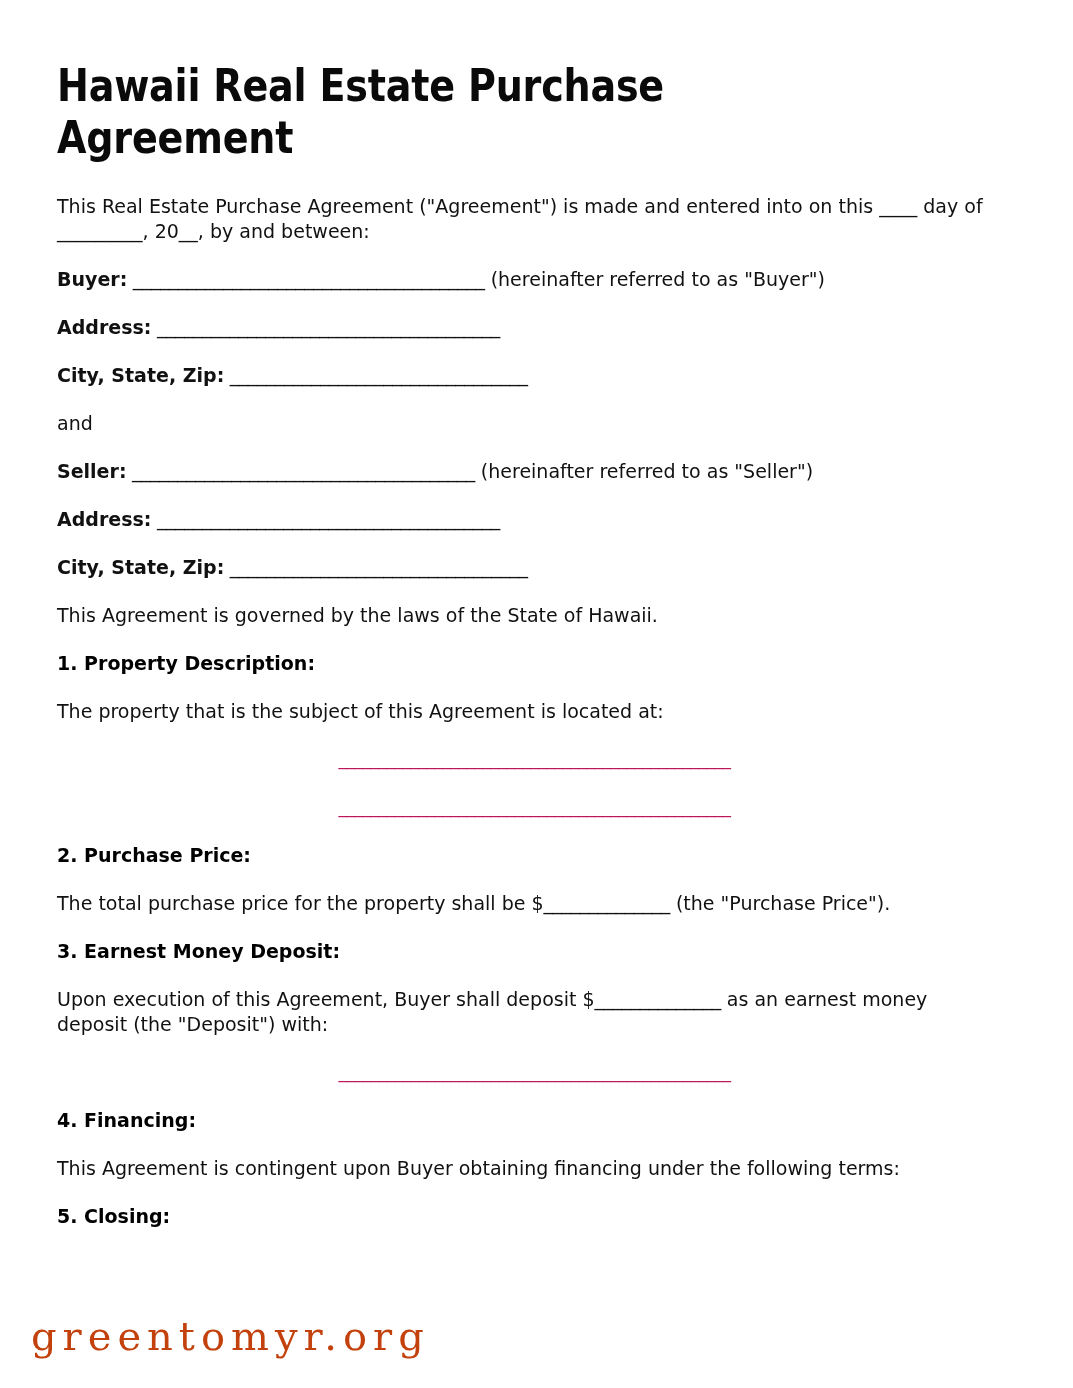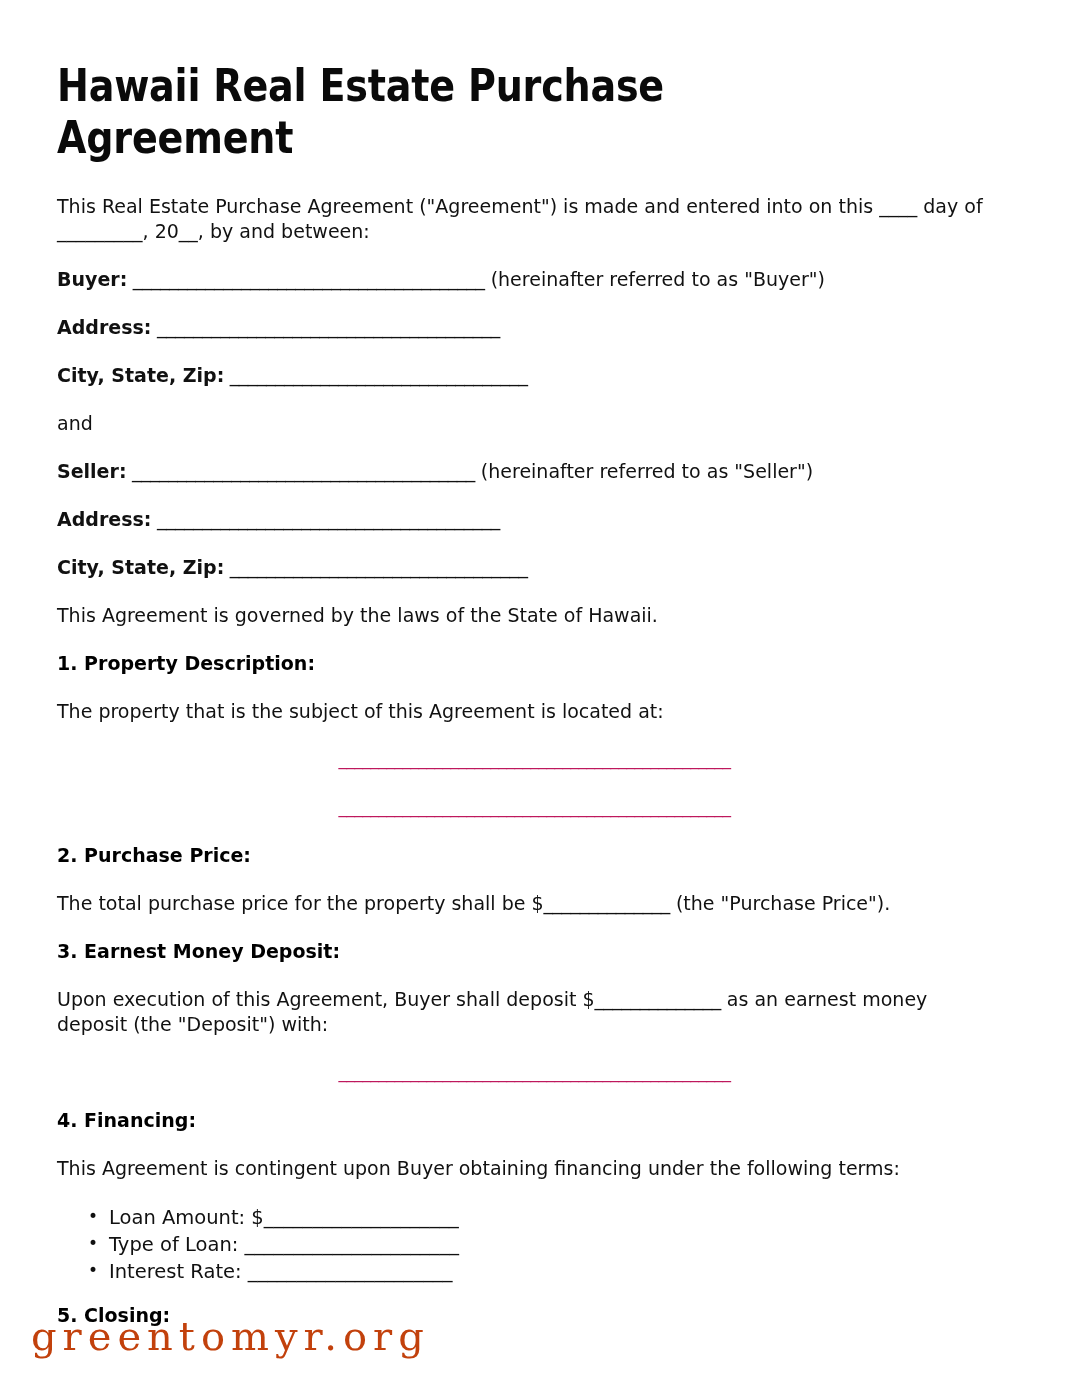--- a/index.html
+++ b/index.html
@@ -180,25 +180,20 @@
     </p>
 
     <h2 class="sec-head">3. Earnest Money Deposit:</h2>
     <p class="para">
       <span>Upon execution of this Agreement, Buyer shall deposit $</span><span class="blank">______________</span><span> as an earnest money deposit (the "Deposit") with:</span>
     </p>
     <div class="blank-line first">_________________________________________________</div>
 
     <h2 class="sec-head">4. Financing:</h2>
     <p class="para">This Agreement is contingent upon Buyer obtaining financing under the following terms:</p>
-    <ul class="bullets">
-      <li>Loan Amount: $____________________</li>
-      <li>Type of Loan: ______________________</li>
-      <li>Interest Rate: _____________________</li>
-    </ul>
 
     <h2 class="sec-head">5. Closing:</h2>
 
   </div>
 
   <div class="watermark">greentomyr.org</div>
 
 </div>
 
 </body></html>

